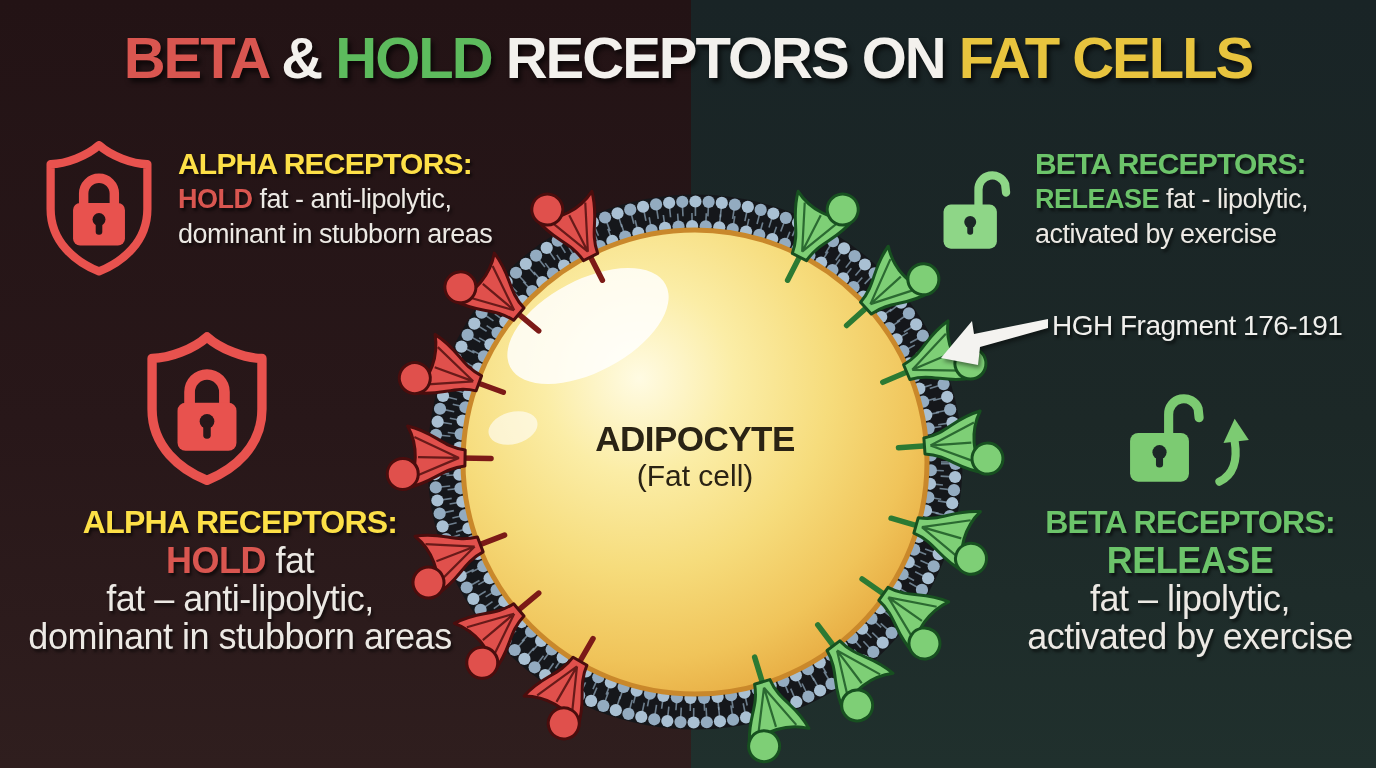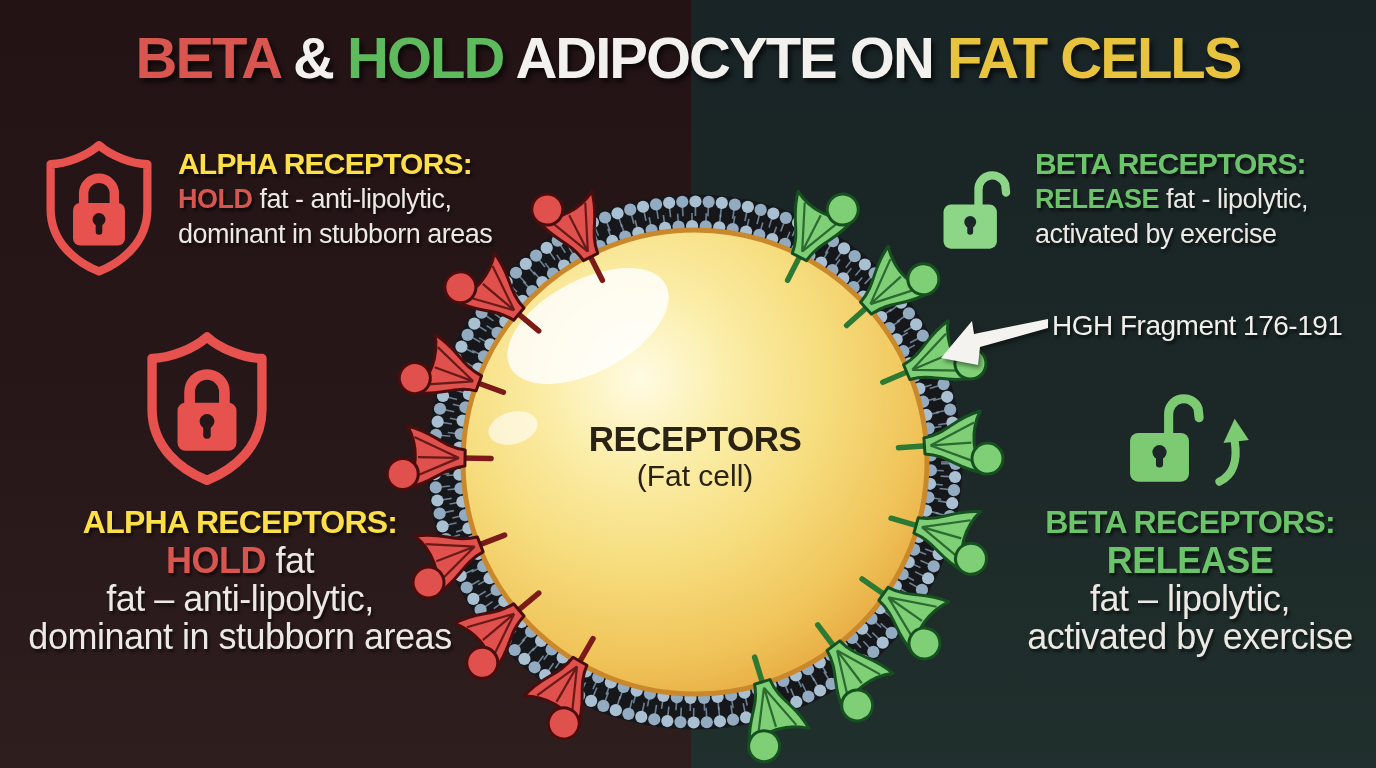--- a/index.html
+++ b/index.html
@@ -617,21 +617,21 @@
         <circle cx="17" cy="-42" r="15.5" fill="#7ecf76" stroke="#175020" stroke-width="3"></circle>
       </g>
       <g transform="translate(768.0929261806842,701.0761889907589) rotate(163)">
         <line x1="0" y1="14" x2="0" y2="46" stroke="#2c7a33" stroke-width="5.5" stroke-linecap="round"></line>
         <path d="M -8 20 C -11 -4 -25 -10 -31 -38 C -12 -27 12 -27 31 -38 C 25 -10 11 -4 8 20 Z" fill="#7ecf76" stroke="#175020" stroke-width="3" stroke-linejoin="round"></path>
         <path d="M 0 14 L -20 -31 M 0 12 L 0 -27 M 0 14 L 20 -31" stroke="#175020" stroke-width="2.2" fill="none" opacity="0.8"></path>
         <circle cx="17" cy="-42" r="15.5" fill="#7ecf76" stroke="#175020" stroke-width="3"></circle>
       </g>
     </svg>
 
-  <h1 class="title"><span class="t-red">BETA</span><span class="t-white"> &amp; </span><span class="t-green">HOLD</span><span class="t-white"> ADIPOCYTE ON </span><span class="t-yellow">FAT CELLS</span></h1>
+  <h1 class="title"><span class="t-red">BETA</span><span class="t-white"> &amp; </span><span class="t-green">HOLD</span><span class="t-white"> RECEPTORS ON </span><span class="t-yellow">FAT CELLS</span></h1>
 
   <svg class="icon" style="left:40px;top:141px;width:118px;height:137px" viewBox="0 0 100 115">
     <path d="M50 3 C40 12 22 19 9 19 L9 57 C9 85 30 102 50 110 C70 102 91 85 91 57 L91 19 C78 19 60 12 50 3 Z" fill="none" stroke="#e8524e" stroke-width="7" stroke-linejoin="round"></path>
     <path d="M37 54 v-10 a13 13 0 0 1 26 0 v10" fill="none" stroke="#e8524e" stroke-width="8"></path>
     <rect x="28" y="52" width="44" height="36" rx="6" fill="#e8524e"></rect>
     <circle cx="50" cy="66" r="5.5" fill="#241416"></circle>
     <rect x="47.2" y="66" width="5.6" height="13" rx="2.6" fill="#241416"></rect>
   </svg>
 
   <svg class="icon" style="left:140px;top:332px;width:134px;height:156px" viewBox="0 0 100 115">
@@ -683,16 +683,16 @@
     <div class="line">fat – lipolytic,</div>
     <div class="line">activated by exercise</div>
   </div>
 
   <div class="hgh-label">HGH Fragment 176-191</div>
   <svg class="arrow-svg" viewBox="0 0 112 60">
     <polygon points="3,50 34,13 36,26 110,11 110,20 42,39 40,57" fill="#f4f3f0"></polygon>
   </svg>
 
   <div class="cell-label">
-    <div class="cell-name">RECEPTORS</div>
+    <div class="cell-name">ADIPOCYTE</div>
     <div class="cell-sub">(Fat cell)</div>
   </div>
 </div>
 
 </body></html>

